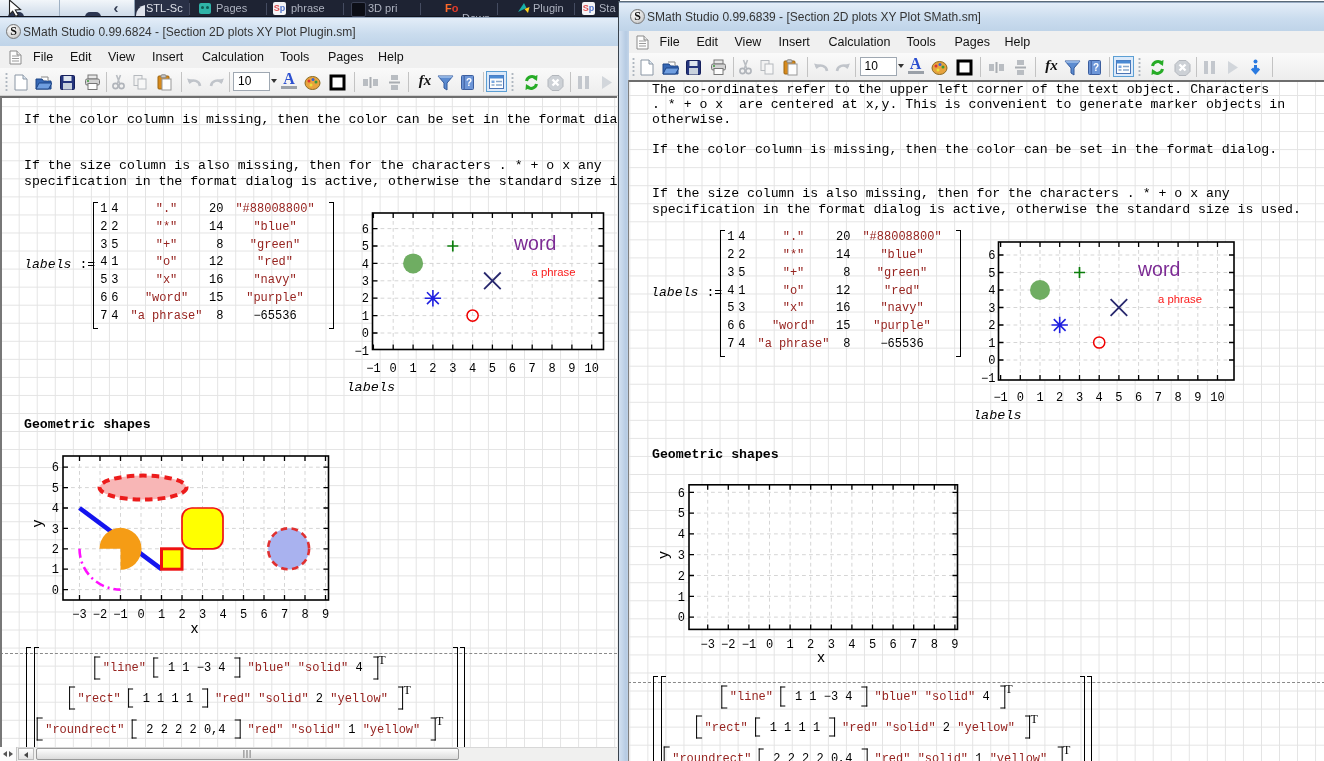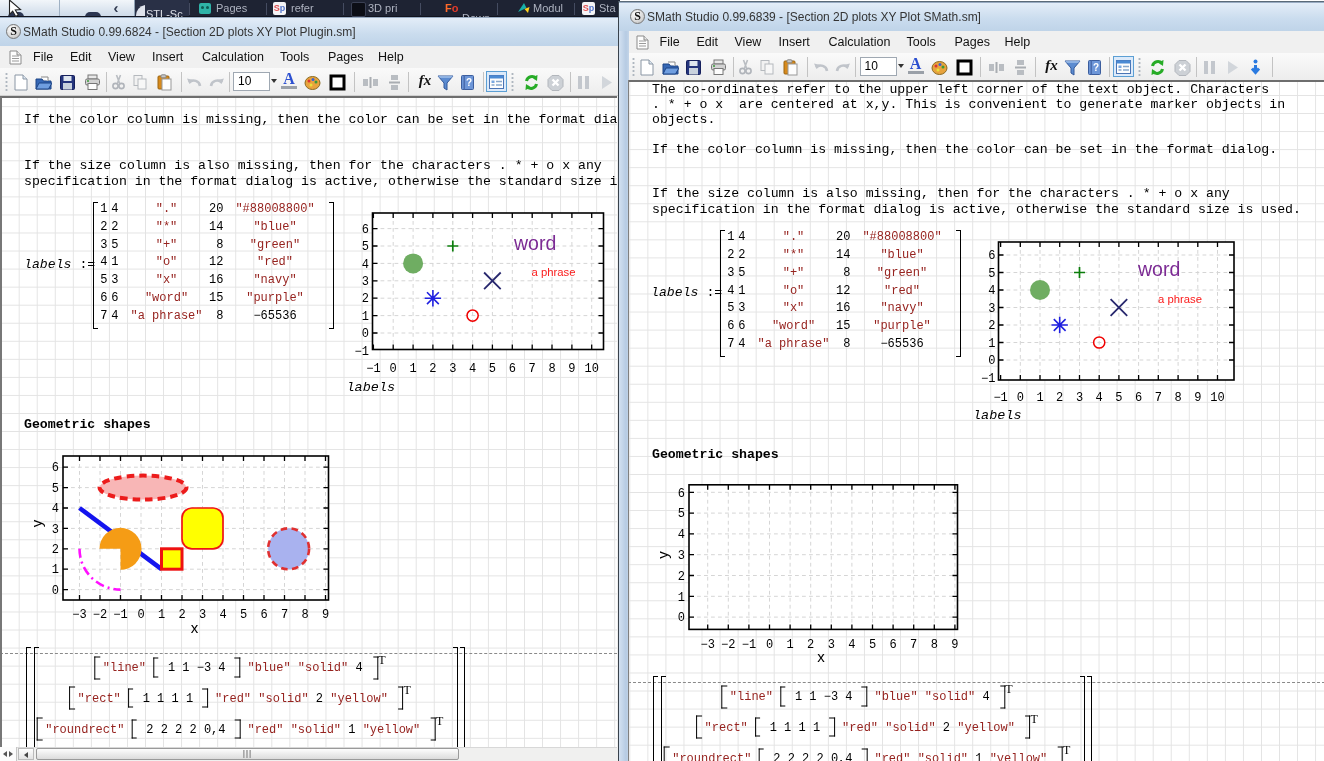--- a/index.html
+++ b/index.html
@@ -14,37 +14,37 @@
 <div style="position:absolute;left:189px;top:3px;width:1px;height:12px;background:#454c61"></div>
 <div style="position:absolute;left:266px;top:3px;width:1px;height:12px;background:#454c61"></div>
 <div style="position:absolute;left:343px;top:3px;width:1px;height:12px;background:#454c61"></div>
 <div style="position:absolute;left:420px;top:3px;width:1px;height:12px;background:#454c61"></div>
 <div style="position:absolute;left:497px;top:3px;width:1px;height:12px;background:#454c61"></div>
 <div style="position:absolute;left:574px;top:3px;width:1px;height:12px;background:#454c61"></div>
 <div style="position:absolute;left:0px;top:16px;width:620px;height:1px;background:#11141f"></div>
 <svg style="position:absolute;left:136px;top:5px" width="9" height="11">
     <path d="M0 11 A11 11 0 0 1 9 0 L9 11 Z" fill="#dfe3ec"></path>
   </svg>
-<div style="position:absolute;left:146px;top:8px;width:60px;height:13px;font:11px/13px 'Liberation Sans';color:#dde0e8;white-space:nowrap;-webkit-mask-image:linear-gradient(to right,#000 60%,transparent 95%)">STL-Sc</div>
+<div style="position:absolute;left:146px;top:2px;width:60px;height:13px;font:11px/13px 'Liberation Sans';color:#dde0e8;white-space:nowrap;-webkit-mask-image:linear-gradient(to right,#000 60%,transparent 95%)">STL-Sc</div>
 <div style="position:absolute;left:199px;top:3px;width:12px;height:11px;background:#2fb3a8;border-radius:2px">
     <div style="position:absolute;left:2px;top:3px;width:3px;height:3px;background:#0e5a54;border-radius:50%"></div>
     <div style="position:absolute;left:7px;top:3px;width:3px;height:3px;background:#0e5a54;border-radius:50%"></div>
   </div>
 <div style="position:absolute;left:216px;top:2px;width:60px;height:13px;font:11px/13px 'Liberation Sans';color:#aeb3c0;white-space:nowrap;-webkit-mask-image:linear-gradient(to right,#000 60%,transparent 95%)">Pages</div>
 <div style="position:absolute;left:273px;top:2px;width:13px;height:13px;background:#f4f4f6;border-radius:2px;font:bold 9px/13px 'Liberation Sans';text-align:center"><span style="color:#e05252">S</span><span style="color:#5577cc">p</span></div>
-<div style="position:absolute;left:291px;top:2px;width:60px;height:13px;font:11px/13px 'Liberation Sans';color:#aeb3c0;white-space:nowrap;-webkit-mask-image:linear-gradient(to right,#000 60%,transparent 95%)">refer</div>
+<div style="position:absolute;left:291px;top:2px;width:60px;height:13px;font:11px/13px 'Liberation Sans';color:#aeb3c0;white-space:nowrap;-webkit-mask-image:linear-gradient(to right,#000 60%,transparent 95%)">phrase</div>
 <div style="position:absolute;left:351px;top:2px;width:13px;height:13px;background:#0c0e16;border:1px solid #3a4054;border-radius:2px"></div>
 <div style="position:absolute;left:368px;top:2px;width:60px;height:13px;font:11px/13px 'Liberation Sans';color:#aeb3c0;white-space:nowrap;-webkit-mask-image:linear-gradient(to right,#000 60%,transparent 95%)">3D pri</div>
 <div style="position:absolute;left:445px;top:2px;width:13px;height:13px;font:bold 11px/13px 'Liberation Sans';text-align:center"><span style="color:#ff6a2a">F</span><span style="color:#e03a2a">o</span></div>
 <div style="position:absolute;left:462px;top:12px;width:60px;height:13px;font:11px/13px 'Liberation Sans';color:#aeb3c0;white-space:nowrap;-webkit-mask-image:linear-gradient(to right,#000 60%,transparent 95%)">Down</div>
 <svg style="position:absolute;left:517px;top:2px" width="13" height="13">
     <path d="M1 10L7 1l2.5 5z" fill="#17b0a8"></path>
     <path d="M7.5 7l5-2-1.5 6z" fill="#ffd21e"></path>
   </svg>
-<div style="position:absolute;left:533px;top:2px;width:60px;height:13px;font:11px/13px 'Liberation Sans';color:#aeb3c0;white-space:nowrap;-webkit-mask-image:linear-gradient(to right,#000 60%,transparent 95%)">Modul</div>
+<div style="position:absolute;left:533px;top:2px;width:60px;height:13px;font:11px/13px 'Liberation Sans';color:#aeb3c0;white-space:nowrap;-webkit-mask-image:linear-gradient(to right,#000 60%,transparent 95%)">Plugin</div>
 <div style="position:absolute;left:582px;top:2px;width:13px;height:13px;background:#f4f4f6;border-radius:2px;font:bold 9px/13px 'Liberation Sans';text-align:center"><span style="color:#e05252">S</span><span style="color:#5577cc">p</span></div>
 <div style="position:absolute;left:599px;top:2px;width:60px;height:13px;font:11px/13px 'Liberation Sans';color:#aeb3c0;white-space:nowrap;-webkit-mask-image:linear-gradient(to right,#000 60%,transparent 95%)">Sta</div>
 <div style="position:absolute;left:0px;top:17px;width:620px;height:744px;background:#f0f0f0"></div>
 <div style="position:absolute;left:0px;top:17px;width:620px;height:29px;background:linear-gradient(#e3edf8,#cadcee 55%,#bed3e8);border-top:1px solid #98abc2"></div>
 <div style="position:absolute;left:6px;top:24px;width:15px;height:15px;border-radius:50%;background:radial-gradient(circle at 35% 30%,#fdfdfd,#d9d9d9 60%,#b7b7b7);border:1px solid #777;box-sizing:border-box;text-align:center;font:bold 12px/13px 'Liberation Serif',serif;color:#111">S</div>
 <div style="position:absolute;left:23px;top:24px;width:590px;height:16px;font:12px/16px 'Liberation Sans';color:#343434;white-space:nowrap">SMath Studio 0.99.6824 - [Section 2D plots XY Plot Plugin.sm]</div>
 <div style="position:absolute;left:0px;top:46px;width:620px;height:22px;background:#f0f0f0"></div>
 <svg style="position:absolute;left:9px;top:49.5px" width="13" height="15">
     <path d="M1 1h7l4 4v9H1z" fill="#fdfdfd" stroke="#8b8b8b" stroke-width="1"></path>
     <path d="M8 1v4h4" fill="#e8e8e8" stroke="#8b8b8b" stroke-width="1"></path>
@@ -401,21 +401,21 @@
 <div style="position:absolute;left:807.0px;top:57px;width:1px;height:20px;background:#c3c3c3"></div>
 <div style="position:absolute;left:855.0px;top:57px;width:1px;height:20px;background:#c3c3c3"></div>
 <div style="position:absolute;left:980.0px;top:57px;width:1px;height:20px;background:#c3c3c3"></div>
 <div style="position:absolute;left:1034.5px;top:57px;width:1px;height:20px;background:#c3c3c3"></div>
 <div style="position:absolute;left:1109.0px;top:57px;width:1px;height:20px;background:#c3c3c3"></div>
 <div style="position:absolute;left:1196.0px;top:57px;width:1px;height:20px;background:#c3c3c3"></div>
 <div style="position:absolute;left:1271.5px;top:57px;width:1px;height:20px;background:#c3c3c3"></div>
 <div id="rc" style="position:absolute;left:627.5px;top:80px;width:696.5px;height:681px;background:#fff;overflow:hidden;background-image:linear-gradient(to right,#e3e3e3 1px,transparent 1px),linear-gradient(to bottom,#e3e3e3 1px,transparent 1px);background-size:18.05px 18.05px;background-position:1.35px 15px">
     <div style="position:absolute;left:24.5px;top:1.5px;font:13.2px/15px 'Liberation Mono';color:#000;white-space:pre;letter-spacing:0">The co-ordinates refer to the upper left corner of the text object. Characters</div>
     <div style="position:absolute;left:24.5px;top:16.5px;font:13.2px/15px 'Liberation Mono';color:#000;white-space:pre;letter-spacing:0">. * + o x&nbsp;&nbsp;are centered at x,y. This is convenient to generate marker objects in</div>
-    <div style="position:absolute;left:24.5px;top:31.5px;font:13.2px/15px 'Liberation Mono';color:#000;white-space:pre;letter-spacing:0">objects.</div>
+    <div style="position:absolute;left:24.5px;top:31.5px;font:13.2px/15px 'Liberation Mono';color:#000;white-space:pre;letter-spacing:0">otherwise.</div>
     <div style="position:absolute;left:24.5px;top:61.5px;font:13.2px/15px 'Liberation Mono';color:#000;white-space:pre;letter-spacing:0">If the color column is missing, then the color can be set in the format dialog.</div>
     <div style="position:absolute;left:24.5px;top:106px;font:13.2px/15px 'Liberation Mono';color:#000;white-space:pre;letter-spacing:0">If the size column is also missing, then for the characters . * + o x any</div>
     <div style="position:absolute;left:24.5px;top:121.5px;font:13.2px/15px 'Liberation Mono';color:#000;white-space:pre;letter-spacing:0">specification in the format dialog is active, otherwise the standard size is used.</div>
     <div style="position:absolute;left:23.5px;top:203.7px;width:90px;height:17px;font:italic 13.2px/17px 'Liberation Mono';color:#000;white-space:nowrap">labels <span style="font-style:normal">:=</span></div>
     <div style="position:absolute;left:92.0px;top:149.7px;width:4.5px;height:125px;border-left:1.3px solid #000;border-top:1.3px solid #000;border-bottom:1.3px solid #000"></div>
     <div style="position:absolute;left:328.0px;top:149.7px;width:4.5px;height:125px;border-right:1.3px solid #000;border-top:1.3px solid #000;border-bottom:1.3px solid #000"></div>
     <div style="position:absolute;left:97.0px;top:150.2px;width:230px;height:14px;font:12px/14px 'Liberation Mono';color:#000;white-space:pre"><span style="display:inline-block;width:10px;text-align:right">1</span><span style="display:inline-block;width:8px;text-align:right;margin-left:3px;margin-right:10px">4</span><span style="display:inline-block;width:76px;text-align:center;color:#96231f">"."</span><span style="display:inline-block;width:19px;text-align:right;margin-right:4px">20</span><span style="display:inline-block;width:95px;text-align:center;color:#96231f">"#88008800"</span></div>
     <div style="position:absolute;left:97.0px;top:168.0px;width:230px;height:14px;font:12px/14px 'Liberation Mono';color:#000;white-space:pre"><span style="display:inline-block;width:10px;text-align:right">2</span><span style="display:inline-block;width:8px;text-align:right;margin-left:3px;margin-right:10px">2</span><span style="display:inline-block;width:76px;text-align:center;color:#96231f">"*"</span><span style="display:inline-block;width:19px;text-align:right;margin-right:4px">14</span><span style="display:inline-block;width:95px;text-align:center;color:#96231f">"blue"</span></div>
     <div style="position:absolute;left:97.0px;top:185.8px;width:230px;height:14px;font:12px/14px 'Liberation Mono';color:#000;white-space:pre"><span style="display:inline-block;width:10px;text-align:right">3</span><span style="display:inline-block;width:8px;text-align:right;margin-left:3px;margin-right:10px">5</span><span style="display:inline-block;width:76px;text-align:center;color:#96231f">"+"</span><span style="display:inline-block;width:19px;text-align:right;margin-right:4px">8</span><span style="display:inline-block;width:95px;text-align:center;color:#96231f">"green"</span></div>
     <div style="position:absolute;left:97.0px;top:203.6px;width:230px;height:14px;font:12px/14px 'Liberation Mono';color:#000;white-space:pre"><span style="display:inline-block;width:10px;text-align:right">4</span><span style="display:inline-block;width:8px;text-align:right;margin-left:3px;margin-right:10px">1</span><span style="display:inline-block;width:76px;text-align:center;color:#96231f">"o"</span><span style="display:inline-block;width:19px;text-align:right;margin-right:4px">12</span><span style="display:inline-block;width:95px;text-align:center;color:#96231f">"red"</span></div>

